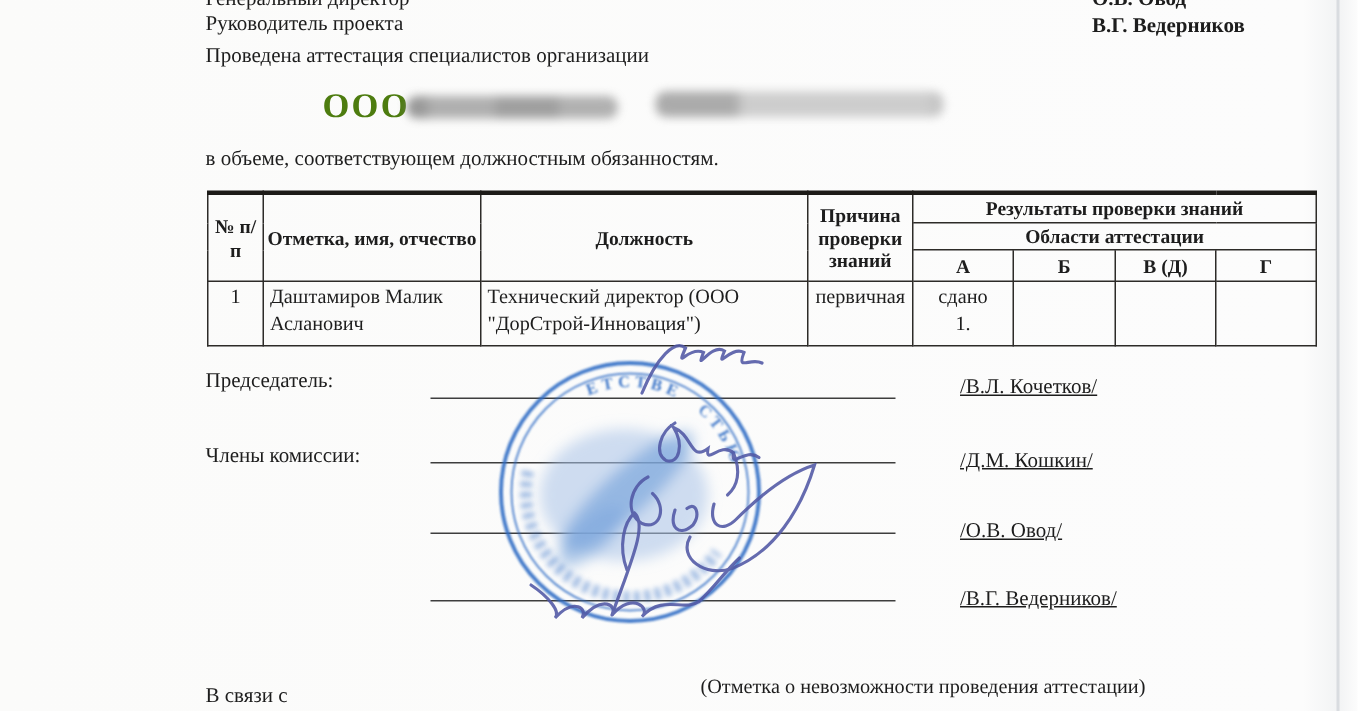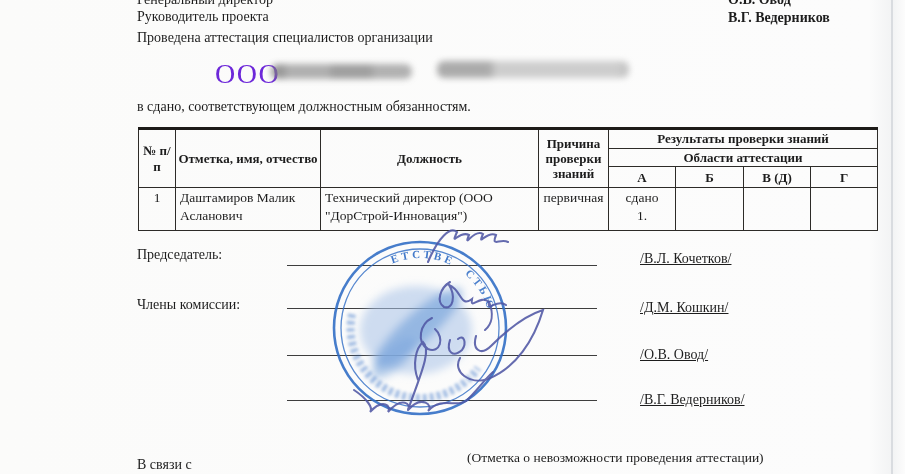--- a/index.html
+++ b/index.html
@@ -8,21 +8,21 @@
     background:linear-gradient(90deg,#fbfbfa 0%,#fcfcfc 96%,#f2f3f4 98.6%,#fcfcfc 100%);
     font-family:"Liberation Serif","DejaVu Serif",serif;
     color:#1d1d1d;
   }
   .abs { position:absolute; white-space:nowrap; }
   .t14 { font-size:14px; line-height:1.15; }
   .t13 { font-size:13.5px; line-height:1.15; }
   .bold { font-weight:bold; }
   .page-edge { position:absolute; left:891px; top:0; width:2px; height:474px; background:#d9dce0; }
 
-  .org-prefix { font-size:28px; font-weight:normal; letter-spacing:1.5px; color:#6d28d9; }
+  .org-prefix { font-size:23px; font-weight:bold; letter-spacing:1.5px; color:#4d7c0f; }
   .redact { position:absolute; filter:blur(3.2px); border-radius:7px; }
   .redact-name { left:271px; top:64px; width:141px; height:15px;
     background:linear-gradient(90deg,#7e7e7e 0 8%,#9a9a9a 12% 40%,#868686 44% 70%,#9c9c9c 74% 100%); opacity:.78; }
   .redact-inn { left:437px; top:61px; width:192px; height:17px;
     background:linear-gradient(90deg,#828282 0 27%,#b6b6b6 31% 93%,#a4a4a4 100%); opacity:.66; }
 
   table.doc-table { position:absolute; left:138px; top:127px; width:739px;
     border-collapse:collapse; table-layout:fixed; font-size:13px; }
   table.doc-table th, table.doc-table td { border:1px solid #2d2b28; padding:0 3px; }
   table.doc-table { border-top:3px solid #1d1b18; }
@@ -43,21 +43,21 @@
 <div class="abs t14" style="left:137px; top:9px;">Руководитель проекта</div>
 <div class="abs t14 bold" style="left:728px; top:-8px;">О.В. Овод</div>
 <div class="abs t14 bold" style="left:728px; top:10px;">В.Г. Ведерников</div>
 
 <div class="abs t14" style="left:137px; top:30px;">Проведена аттестация специалистов организации</div>
 
 <div class="abs org-prefix" style="left:215px; top:58px;">ООО</div>
 <div class="redact redact-name"></div>
 <div class="redact redact-inn"></div>
 
-<div class="abs t14" style="left:137px; top:99px;">в сдано, соответствующем должностным обязанностям.</div>
+<div class="abs t14" style="left:137px; top:99px;">в объеме, соответствующем должностным обязанностям.</div>
 
 <table class="doc-table">
   <colgroup>
     <col style="width:37px">
       <col style="width:145px">
       <col style="width:218px">
       <col style="width:70px">
     <col style="width:67px">
       <col style="width:68px">
       <col style="width:67px">

